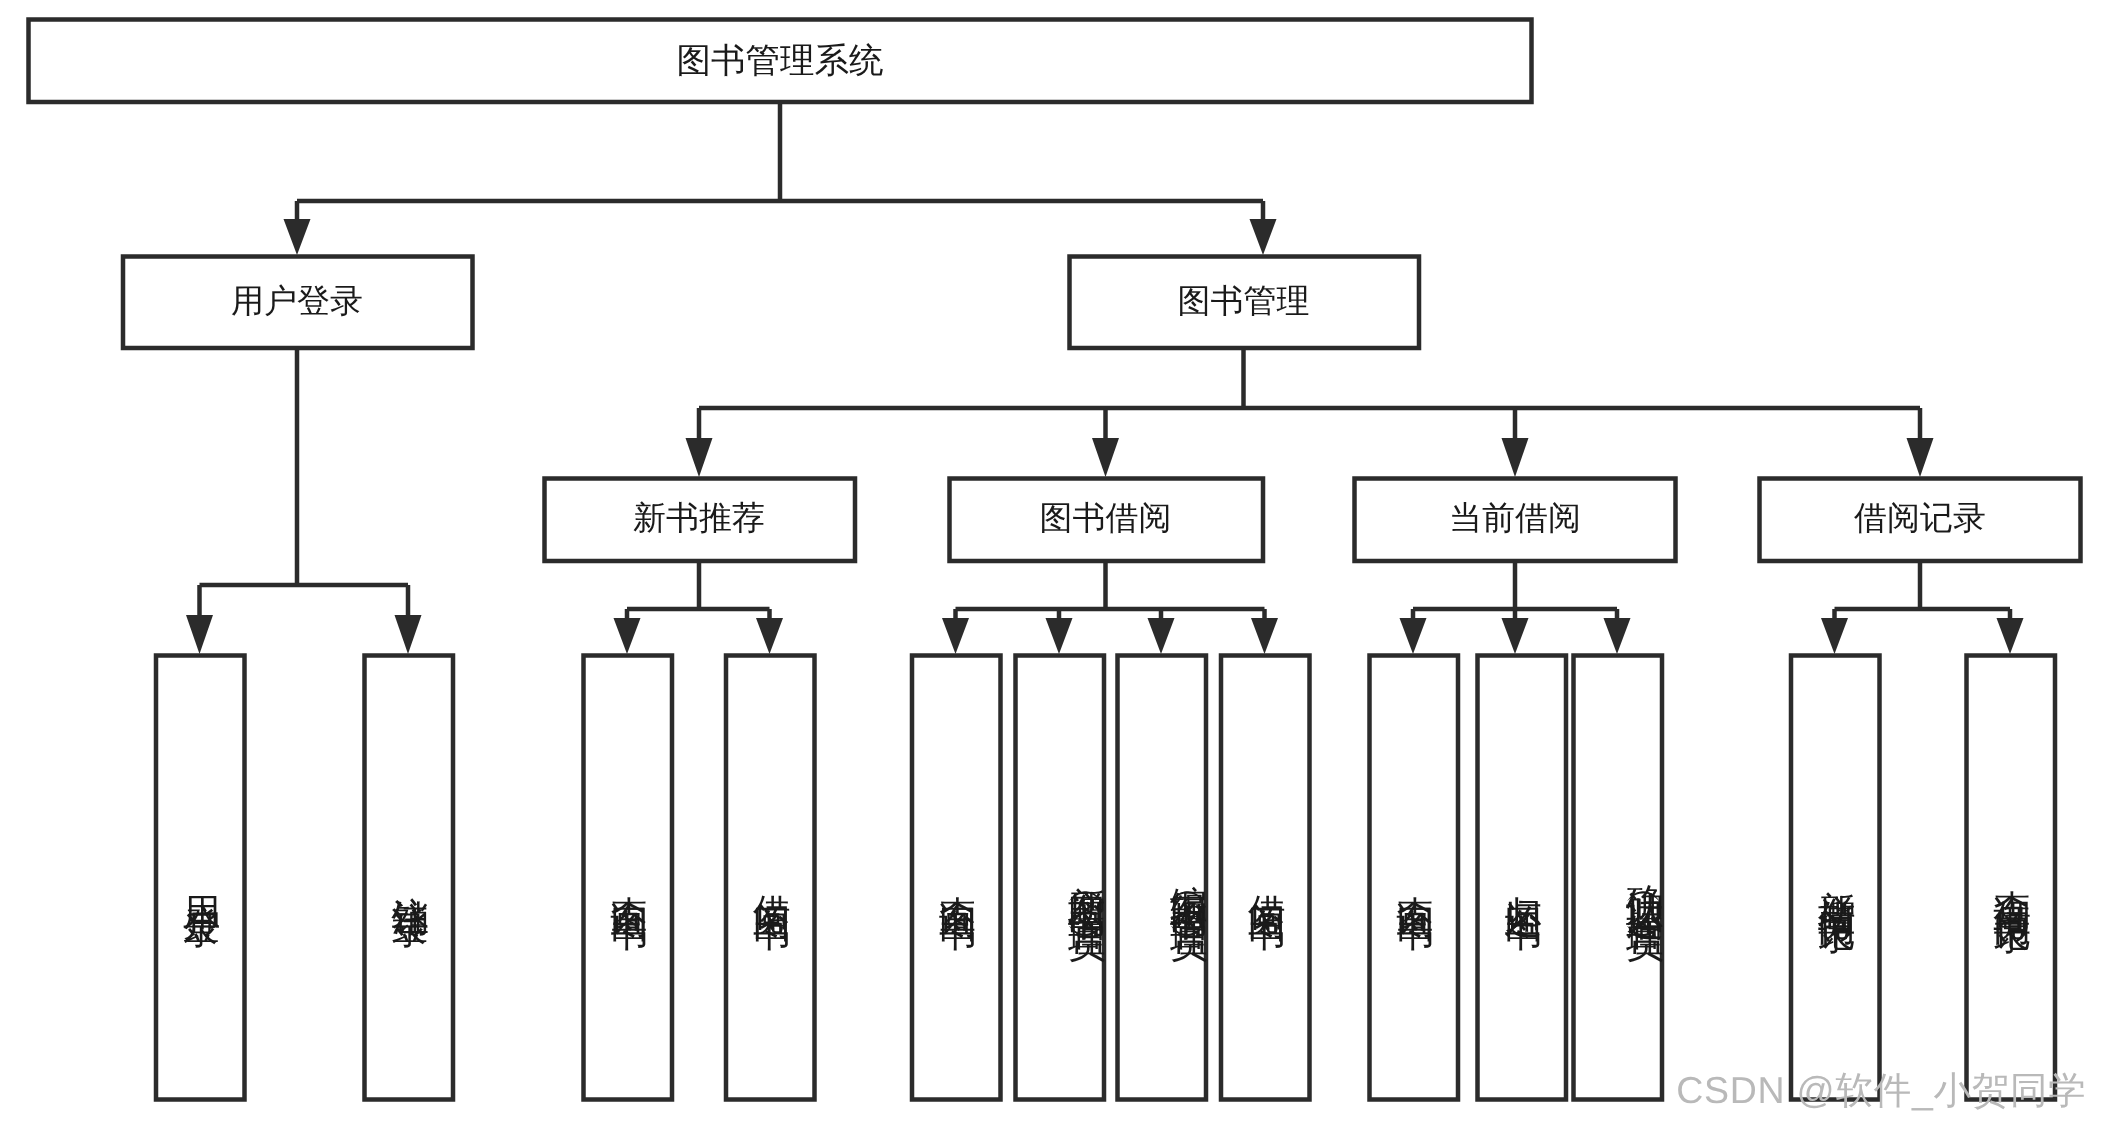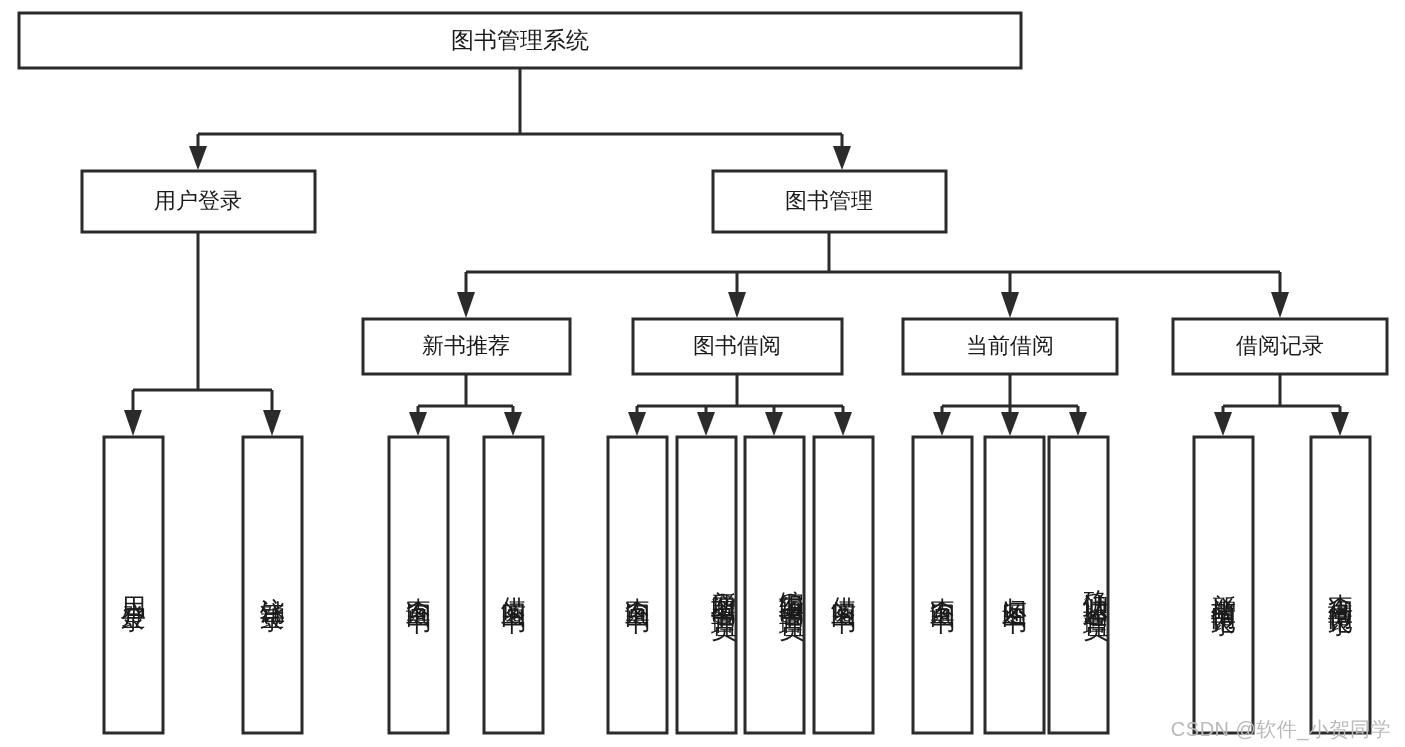--- a/index.html
+++ b/index.html
@@ -67,21 +67,21 @@
     color: #1a1a1a;
     white-space: nowrap;
     pointer-events: none;
     text-align: center;
   }
   .watermark {
     position: absolute;
     right: 14px;
     bottom: 4px;
     font-family: "Liberation Sans", "DejaVu Sans", sans-serif;
-    font-size: 20px;
+    font-size: 25px;
     color: #b9b9b9;
     white-space: nowrap;
     letter-spacing: 0.5px;
   }
 </style>
 </head>
 <body>
 
 <div id="diagram-root">
 

